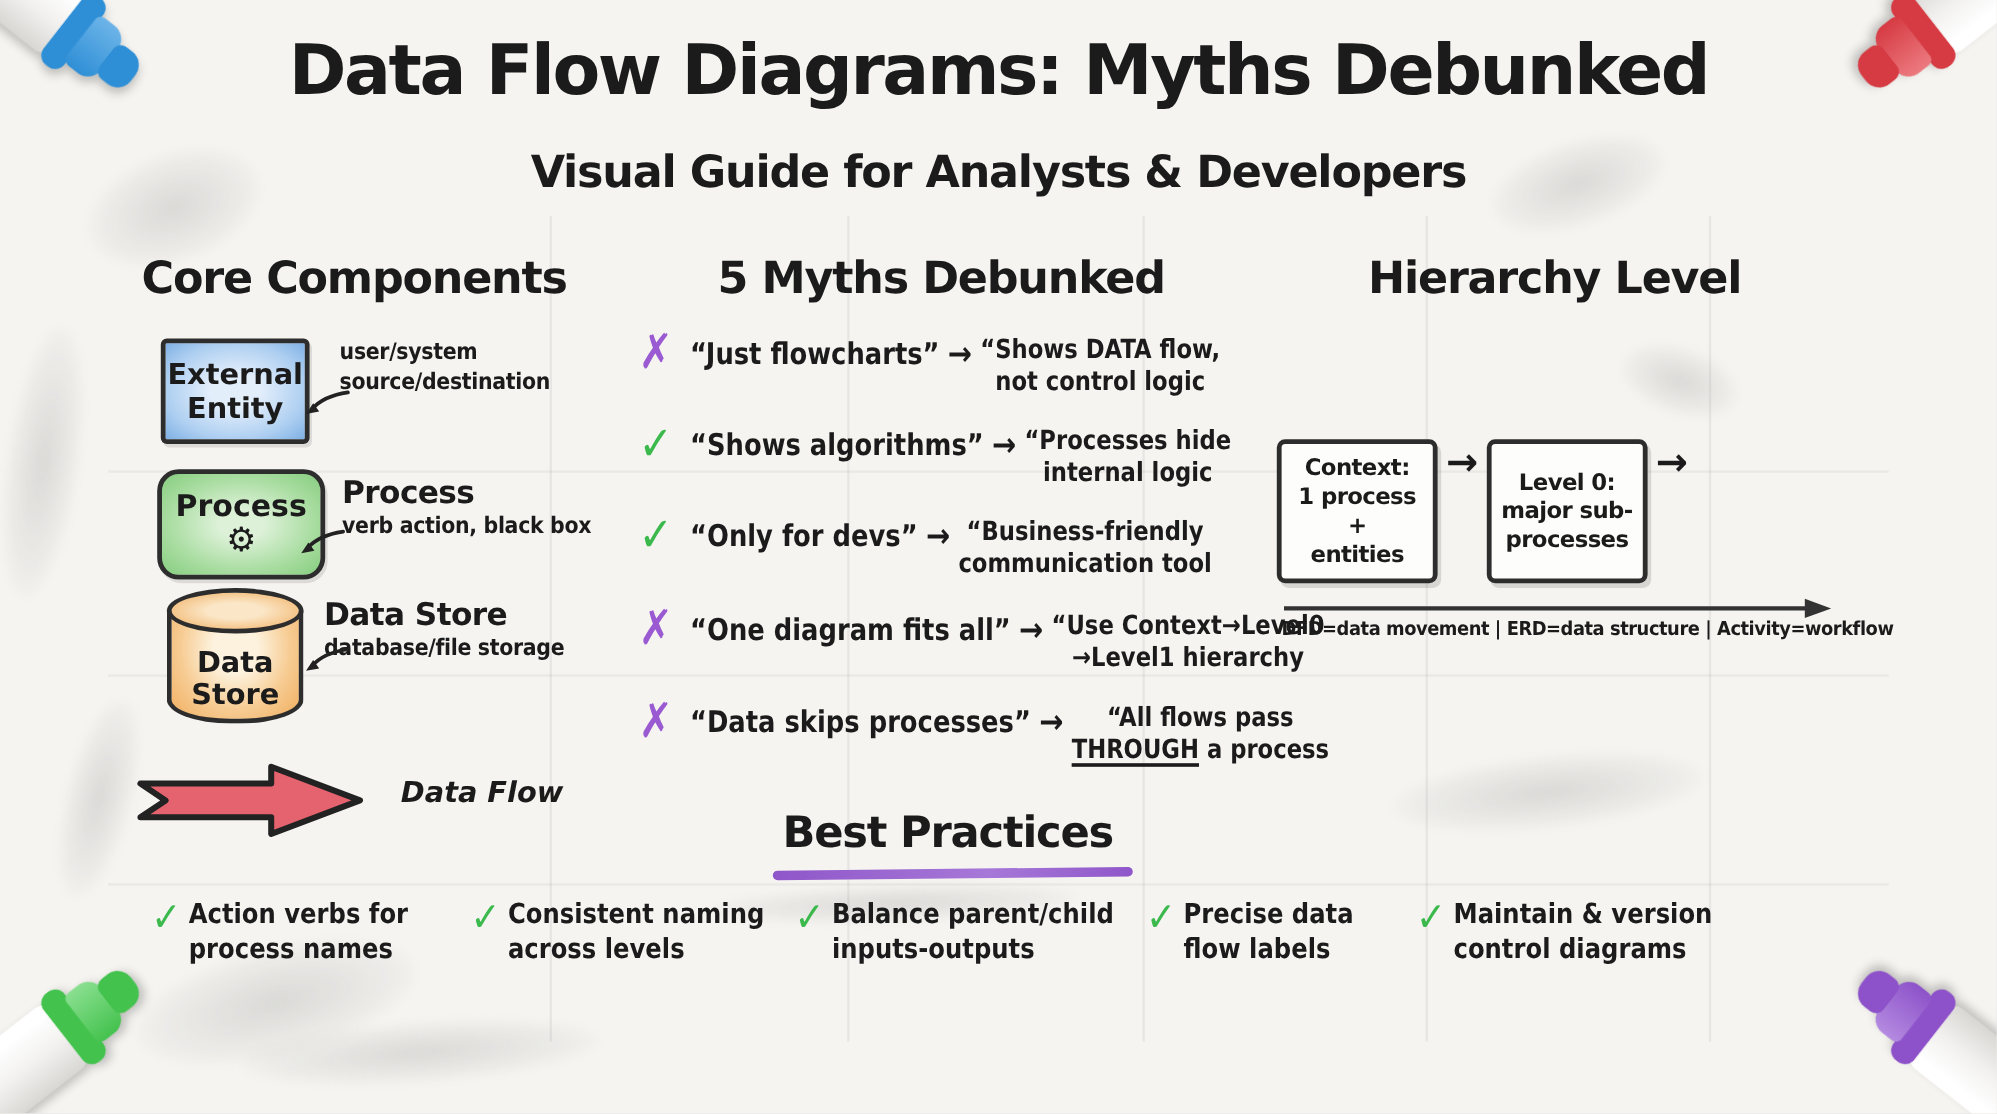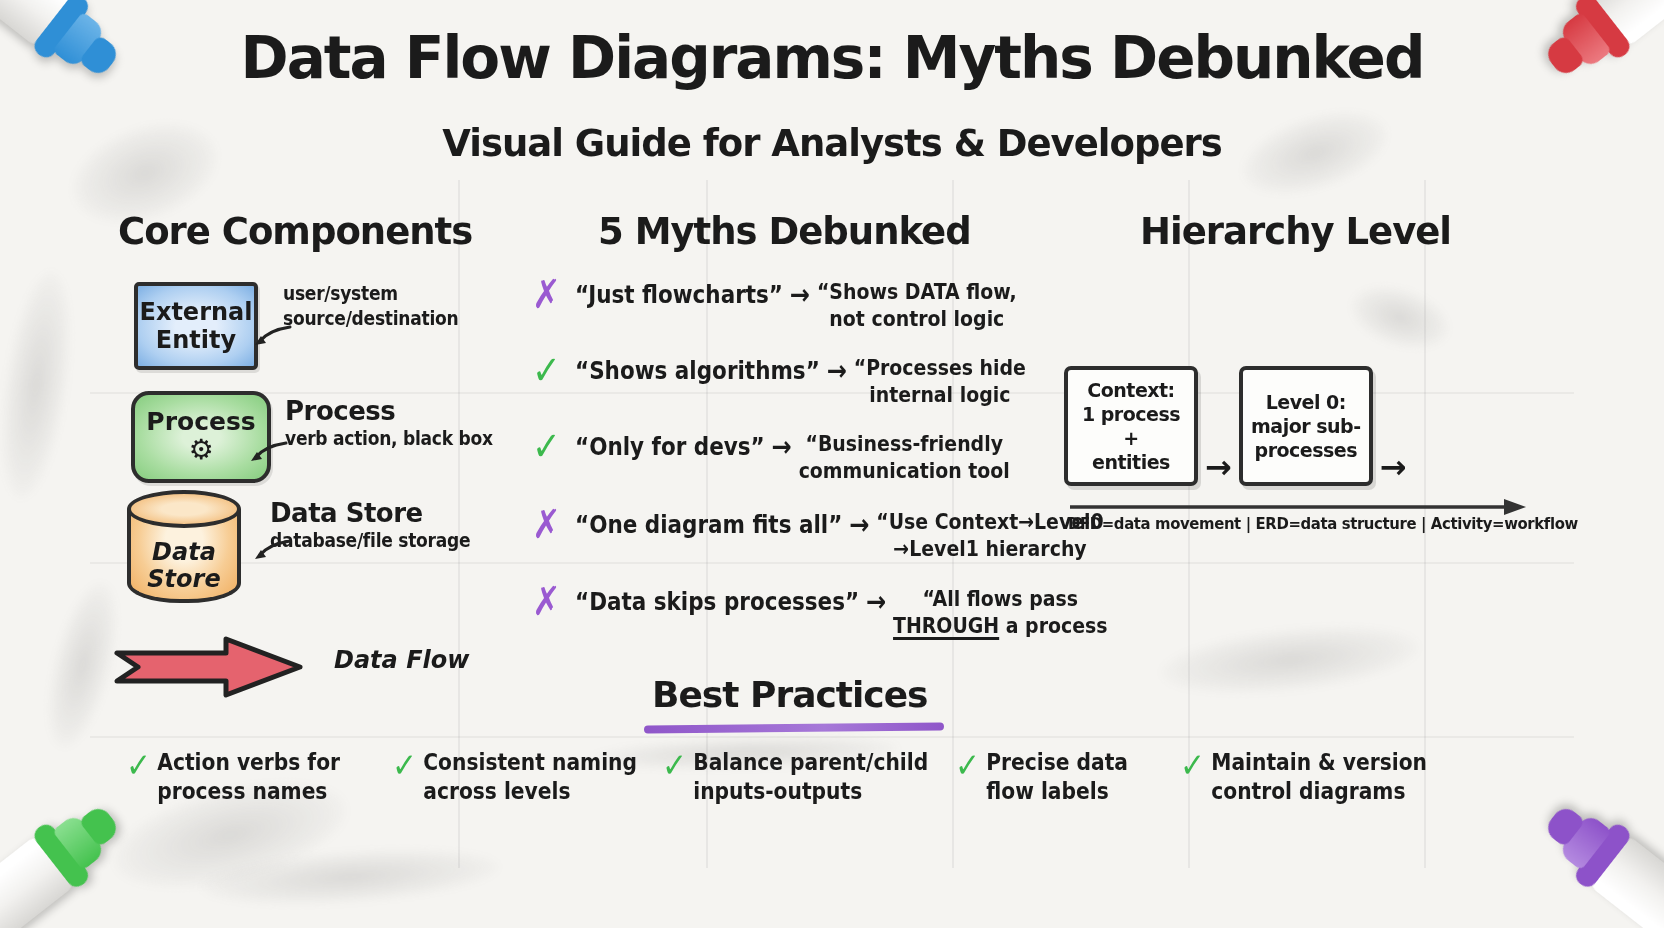--- a/index.html
+++ b/index.html
@@ -44,21 +44,21 @@
     border:4px solid #2d2d2d; border-radius:5px;
     background:radial-gradient(ellipse at center, #e3eefb 25%, #aecff1 70%, var(--entity-blue,#7eb0e4) 100%);
     display:flex; flex-direction:column; align-items:center; justify-content:center;
     font-size:24px; font-weight:bold; line-height:28px; box-shadow:2px 3px 0 rgba(0,0,0,0.1); }
   .proc-box { position:absolute; left:131px; top:391px; width:132px; height:84px;
     border:4px solid #2d2d2d; border-radius:18px;
     background:radial-gradient(ellipse at center, #ddf1d8 20%, #a9dda1 65%, var(--process-green,#86cd7f) 100%);
     display:flex; flex-direction:column; align-items:center; justify-content:center;
     font-size:25px; font-weight:bold; line-height:26px; box-shadow:2px 3px 0 rgba(0,0,0,0.1); }
   .gear { font-size:28px; line-height:30px; font-weight:normal; }
-  .cyl { position:absolute; left:127px; top:490px; width:104px;font-style:italic; }
+  .cyl { position:absolute; left:139px; top:490px; width:104px; }
   .cyl-top { width:106px; height:30px; border:4px solid #2d2d2d; border-radius:50%;
     background:radial-gradient(ellipse at center, #fbe7c8 30%, var(--store-orange,#f2b469) 100%); position:relative; z-index:2; }
   .cyl-body { width:106px; height:84px; border:4px solid #2d2d2d; border-top:none;
     border-radius:0 0 53px 53px / 0 0 20px 20px; margin-top:-19px;
     background:radial-gradient(ellipse at 50% 35%, #fdf2de 25%, #f7cd95 60%, var(--store-orange,#f0ad5e) 100%);
     display:flex; flex-direction:column; align-items:center; justify-content:flex-end; padding-bottom:6px;
     font-size:24px; font-weight:bold; line-height:27px; position:relative; z-index:1; }
   .comp-desc { position:absolute; white-space:nowrap; }
   .comp-name { font-size:26px; font-weight:bold; letter-spacing:-0.5px; }
   .comp-lines { font-size:19px; font-weight:bold; line-height:25px; letter-spacing:-0.3px;
@@ -73,21 +73,21 @@
   .verdict { font-size:40px; font-weight:bold; line-height:40px; width:42px; margin-top:-2px; }
   .verdict.x { color:var(--cross-purple,#9a5ad1); }
   .verdict.check { color:var(--check-green,#3cb94d); }
   .myth-text { font-size:25px; font-weight:bold; margin-top:4px; }
   .m-arrow { font-size:28px; font-weight:bold; margin-top:2px; }
   .truth { font-size:22px; font-weight:bold; line-height:27px; text-align:center; margin-top:2px; }
   .truth .tline { display:block; }
   .u { text-decoration:underline; text-decoration-thickness:3px; text-underline-offset:4px; }
 
   
-  .hier-flow { position:absolute; left:1064px; top:366px; display:flex; align-items:flex-end; gap:7px; }
+  .hier-flow { position:absolute; left:1064px; top:366px; display:flex; align-items:flex-start; gap:7px; }
   .h-box { width:126px; min-height:112px; border:4px solid #2d2d2d; border-radius:7px; background:#fdfdfb;
     display:flex; flex-direction:column; align-items:center; justify-content:center;
     font-size:19px; font-weight:bold; line-height:24px; text-align:center;
     box-shadow:3px 4px 0 rgba(0,0,0,0.12); letter-spacing:-0.5px; }
   .h-arrow { font-size:32px; font-weight:bold; }
   .hier-longarrow { position:absolute; left:1068px; top:498px; }
   .hier-caption { position:absolute; left:1068px; top:514px; font-size:16px; font-weight:bold;
     white-space:nowrap; letter-spacing:-0.4px; transform:scaleX(0.93); transform-origin:left top; }
 
   

